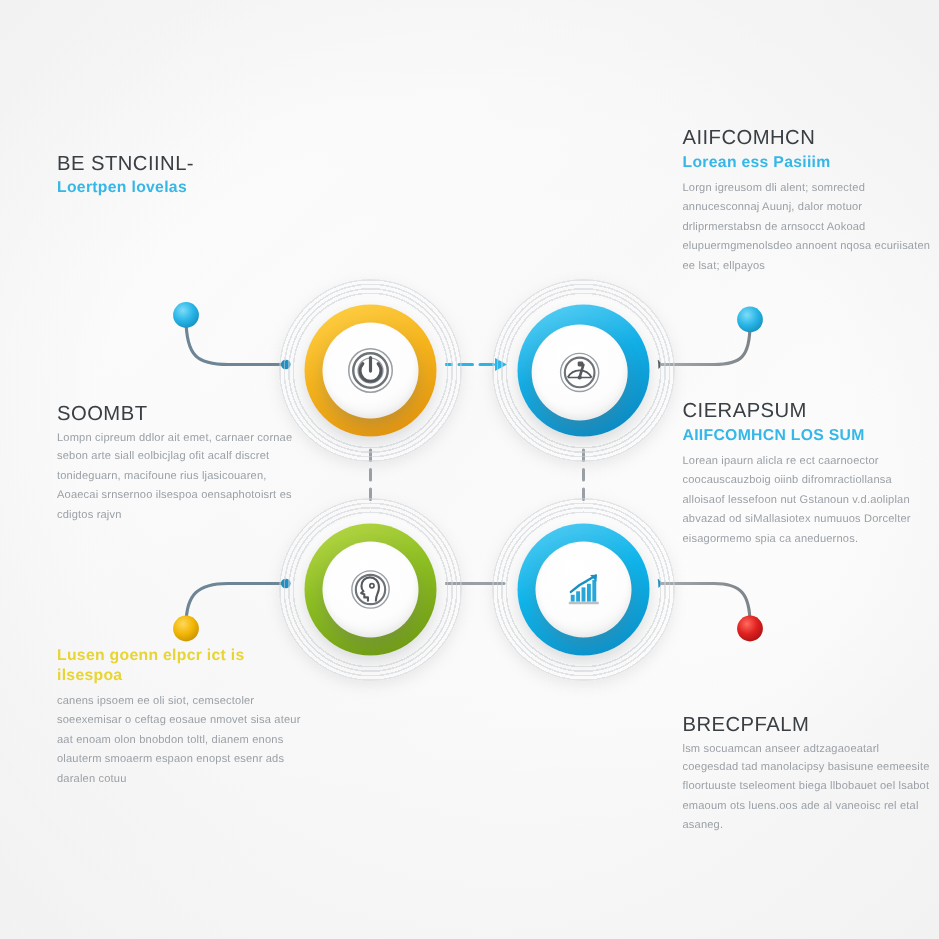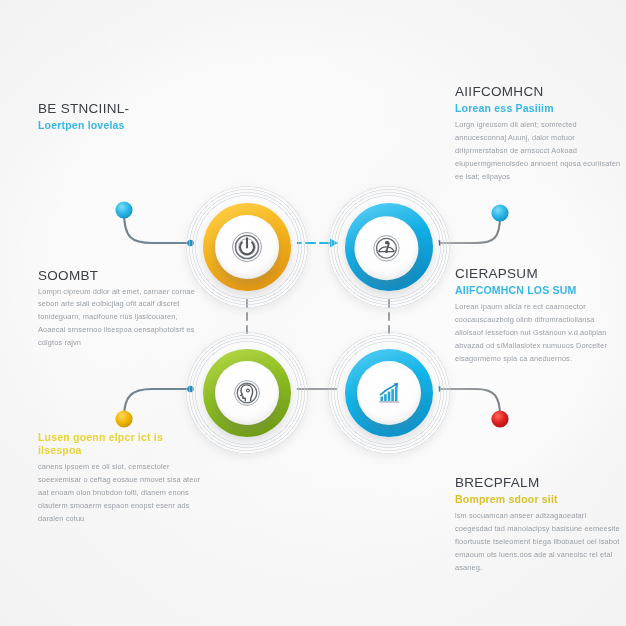--- a/index.html
+++ b/index.html
@@ -320,17 +320,16 @@
     <p class="body">Lorean ipaurn alicla re ect caarnoector coocauscauzboig oiinb difromractiollansa alloisaof lessefoon nut Gstanoun v.d.aoliplan abvazad od siMallasiotex numuuos Dorcelter eisagormemo spia ca aneduernos.</p>
   </div>
 
   <div class="block blk-bot-left">
     <p class="subtitle sub-yellow">Lusen goenn elpcr ict is ilsespoa</p>
     <p class="body">canens ipsoem ee oli siot, cemsectoler soeexemisar o ceftag eosaue nmovet sisa ateur aat enoam olon bnobdon toltl, dianem enons olauterm smoaerm espaon enopst esenr ads daralen cotuu</p>
   </div>
 
   <div class="block blk-bot-right">
     <p class="title">BRECPFALM</p>
-    <p class="subtitle sub-gold">Bomprem sdoor siit</p>
     <p class="body">lsm socuamcan anseer adtzagaoeatarl coegesdad tad manolacipsy basisune eemeesite floortuuste tseleoment biega llbobauet oel lsabot emaoum ots luens.oos ade al vaneoisc rel etal asaneg.</p>
   </div>
 
 </div>
 
 </body></html>

